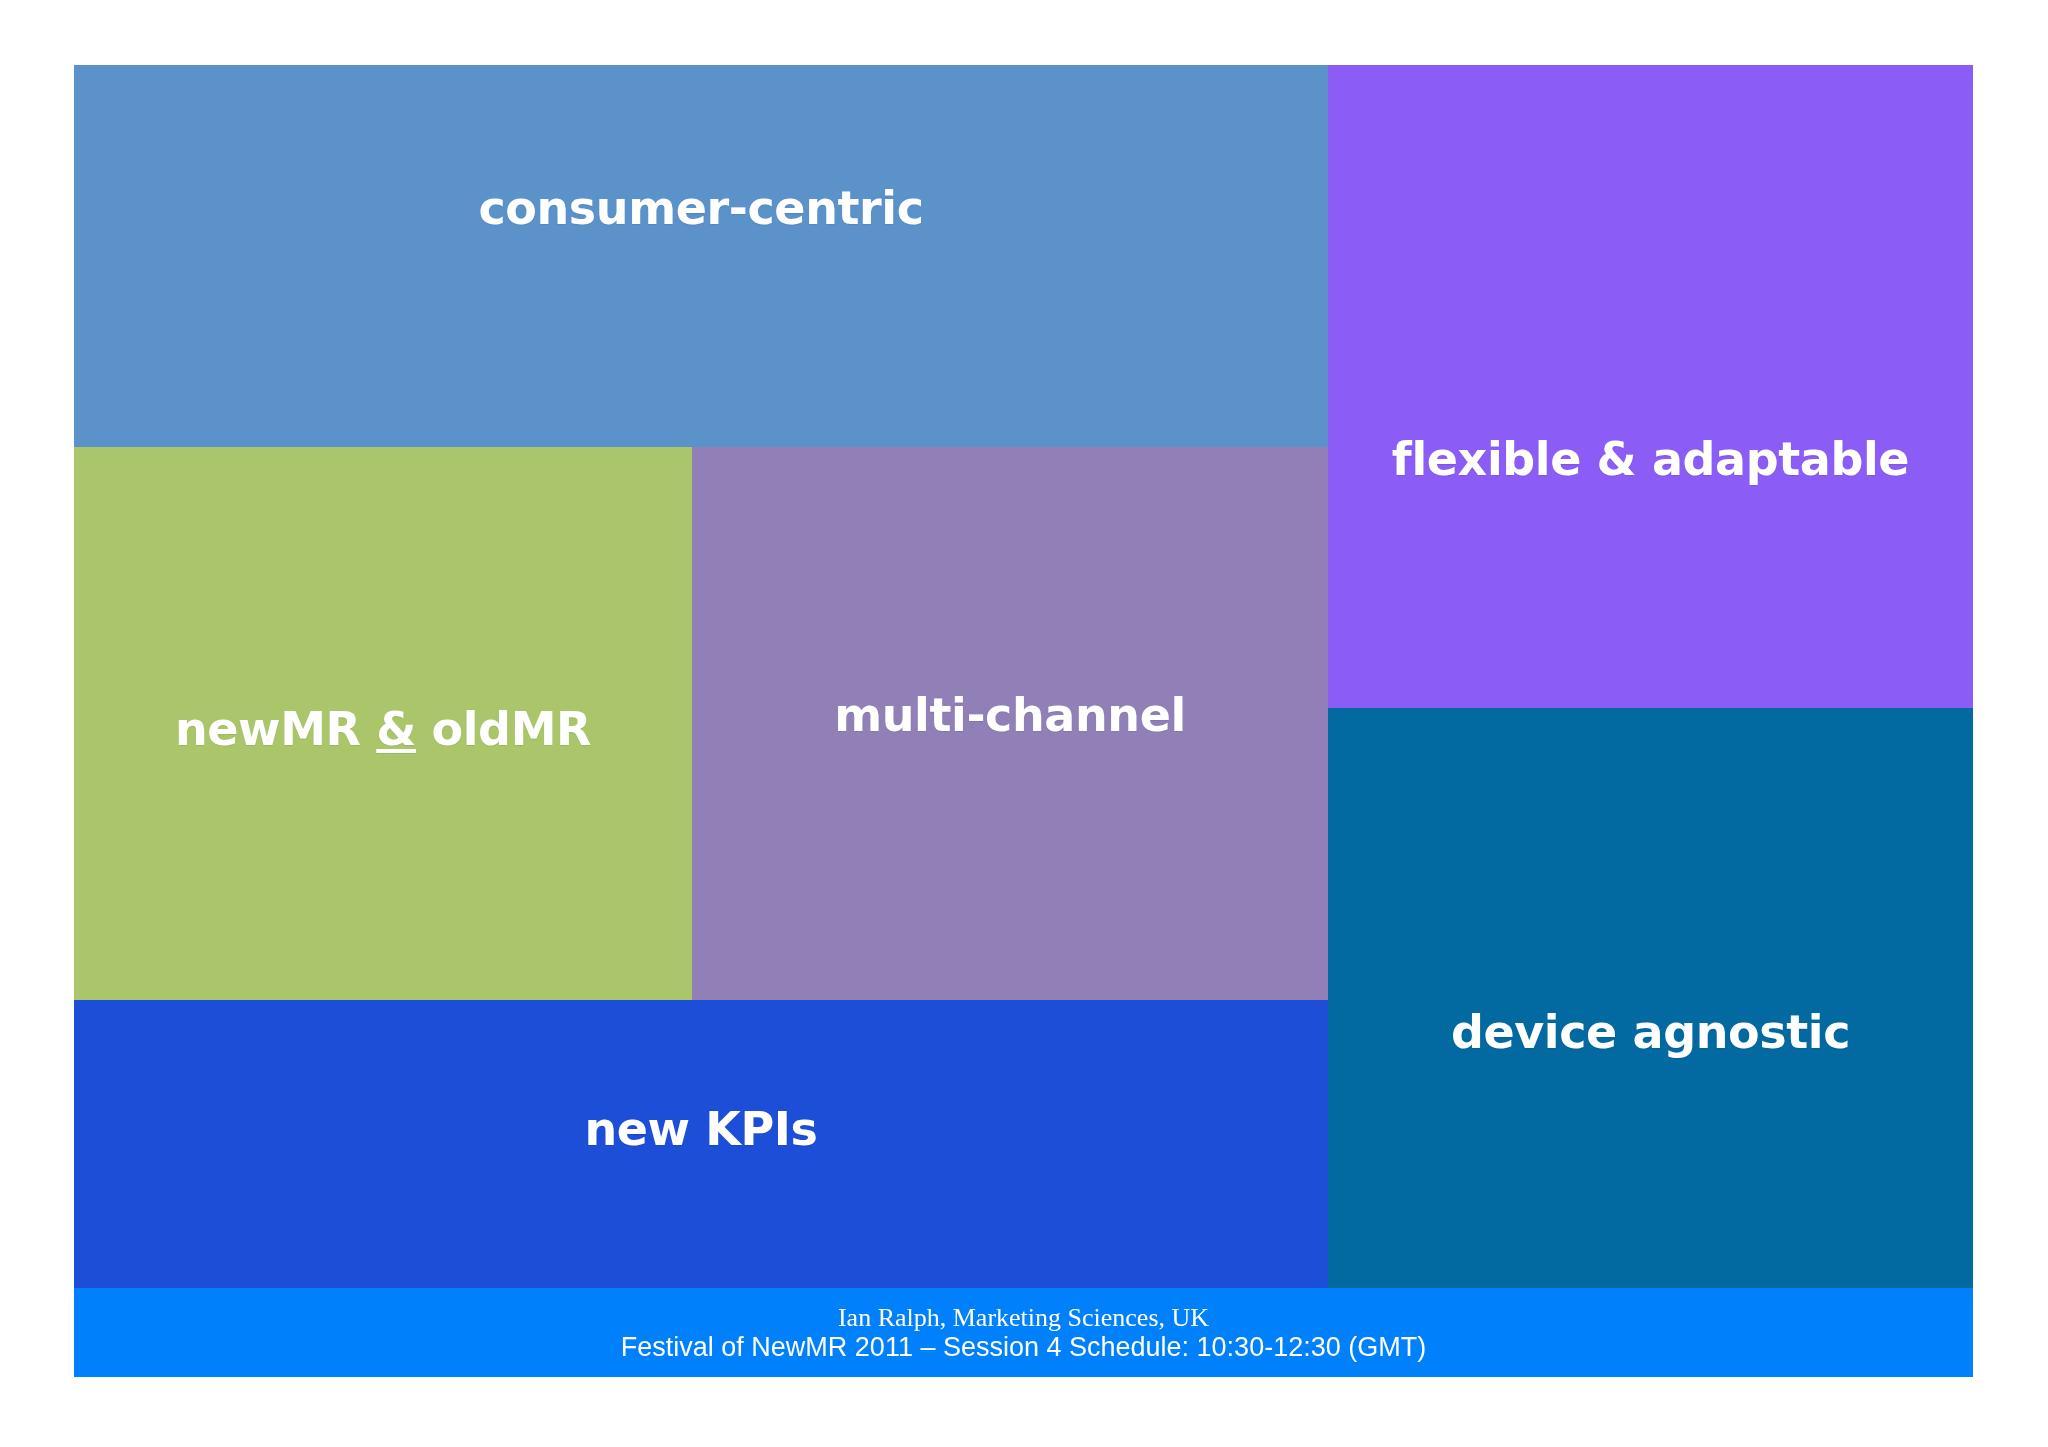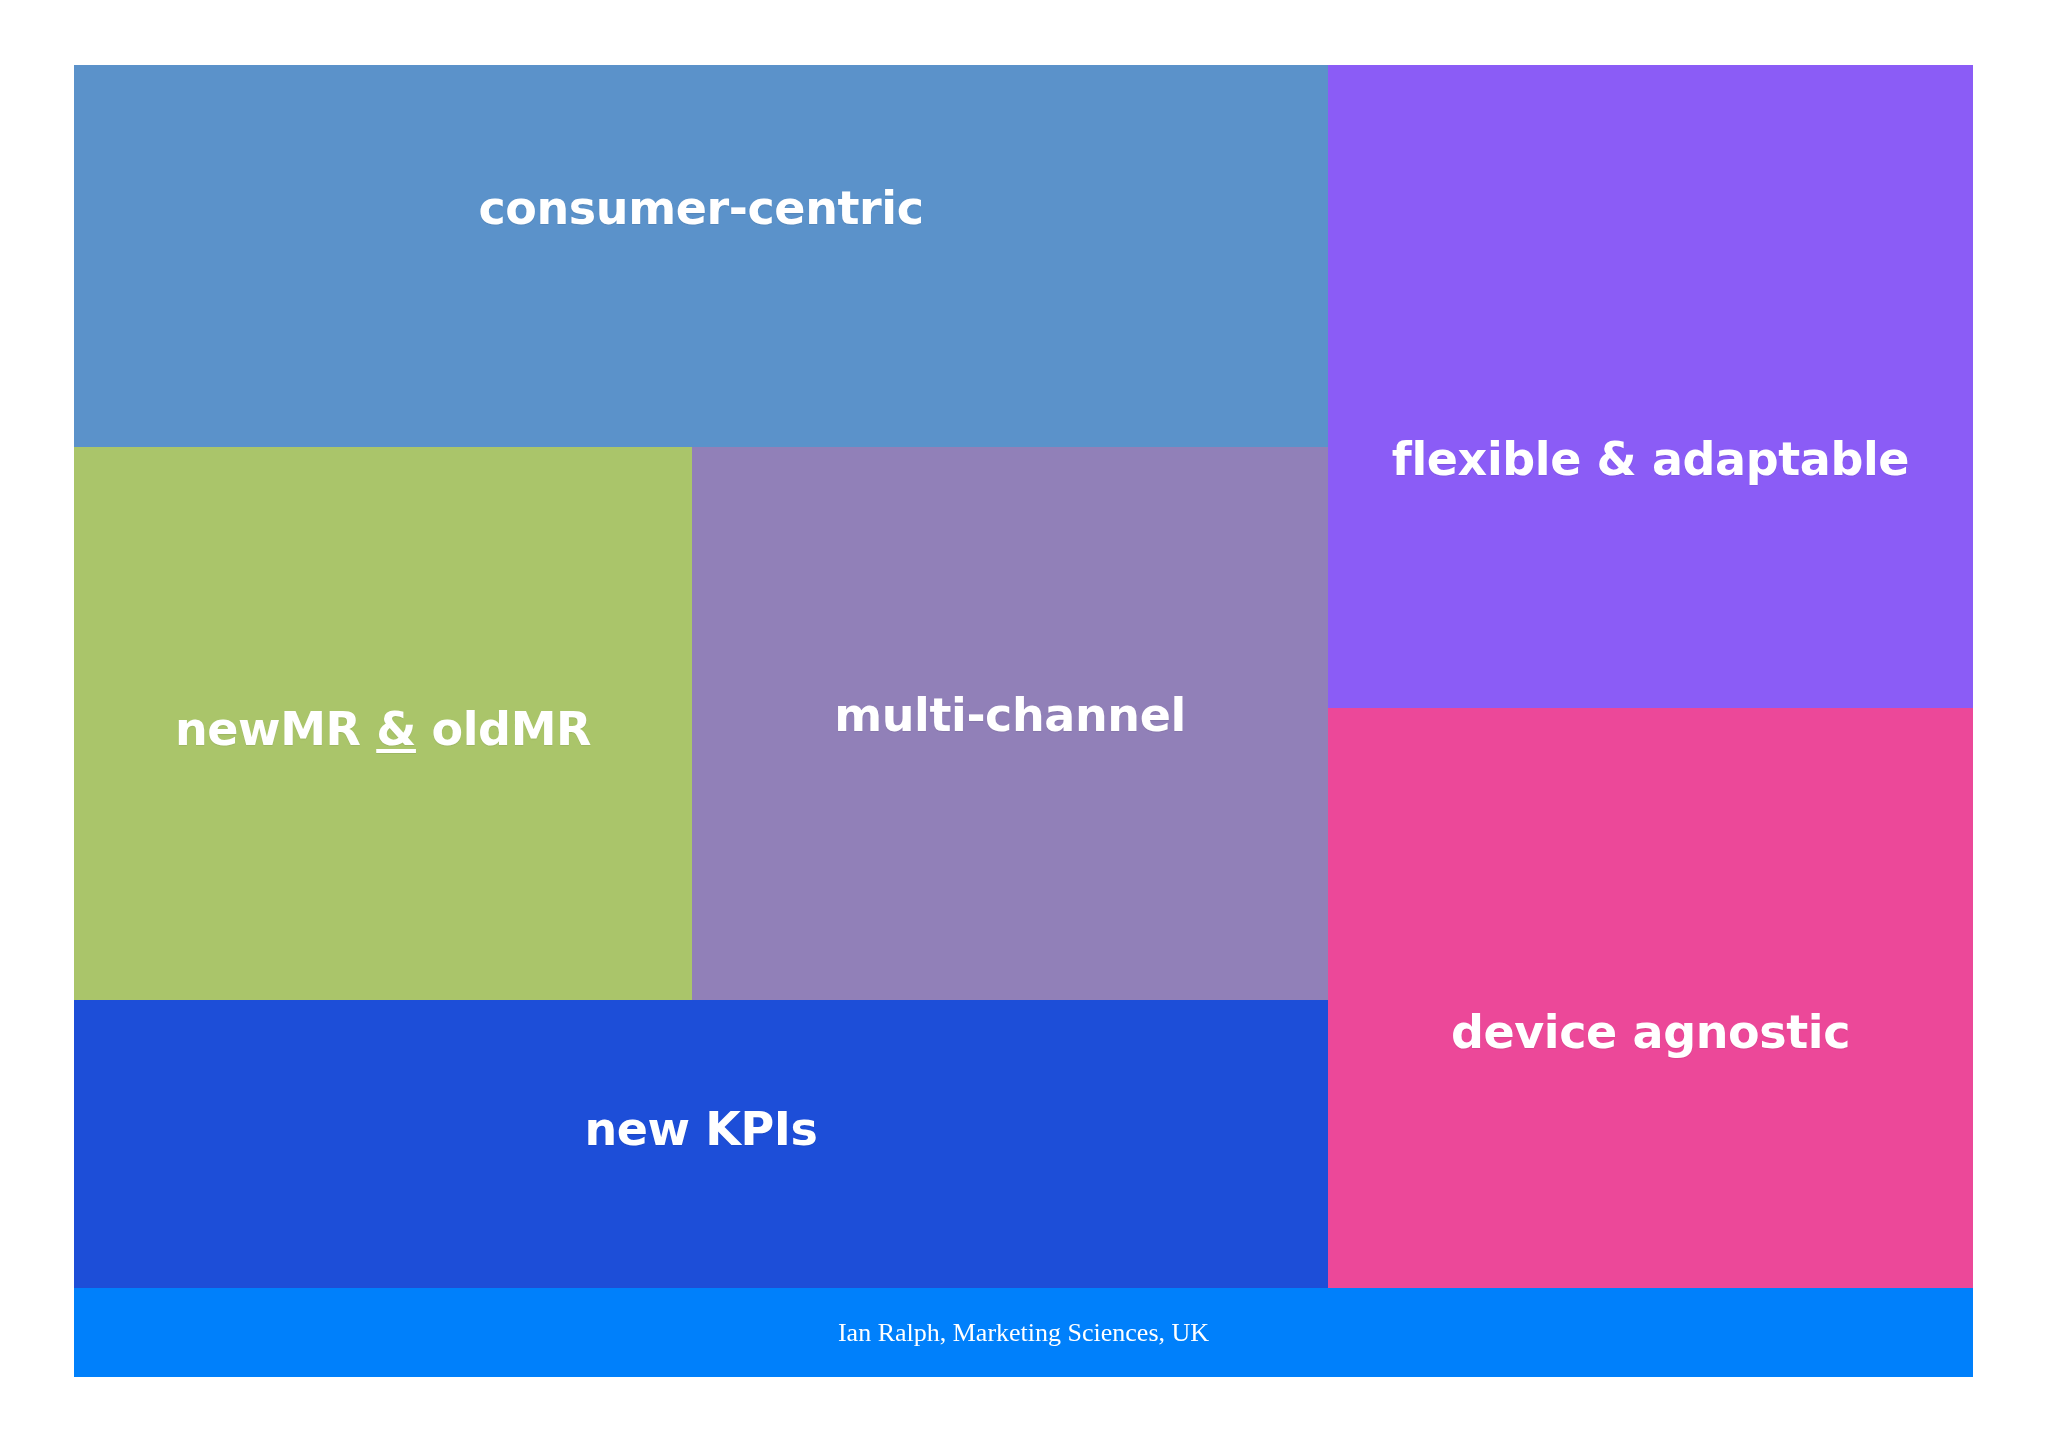--- a/index.html
+++ b/index.html
@@ -123,23 +123,24 @@
     </div>
 
     <div class="tile tile-kpis" style="background: #1d4ed8;">
       <span class="tile-label">new KPIs</span>
     </div>
 
     <div class="tile tile-flexible" style="background: #8b5cf6;">
       <span class="tile-label">flexible &amp; adaptable</span>
     </div>
 
-    <div class="tile tile-device" style="background: #ec4899;">
+    <div class="tile tile-device" style="background: #0369a1;">
       <span class="tile-label">device agnostic</span>
     </div>
 
   </div>
 
   <div id="footer-bar" style="background: rgb(0, 128, 251);">
     <div id="footer-line1">Ian Ralph, Marketing Sciences, UK</div>
+    <div id="footer-line2">Festival of NewMR 2011 – Session 4 Schedule: 10:30-12:30 (GMT)</div>
   </div>
 
 </div>
 
 </body></html>

